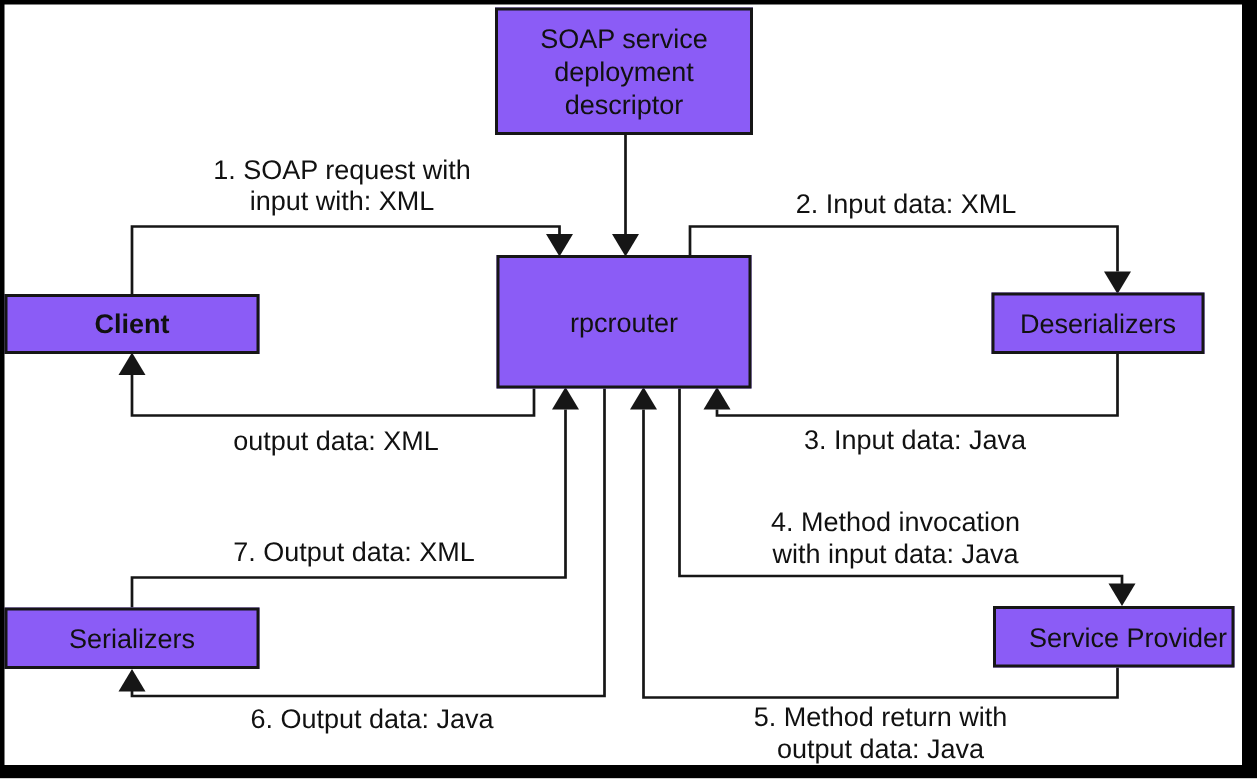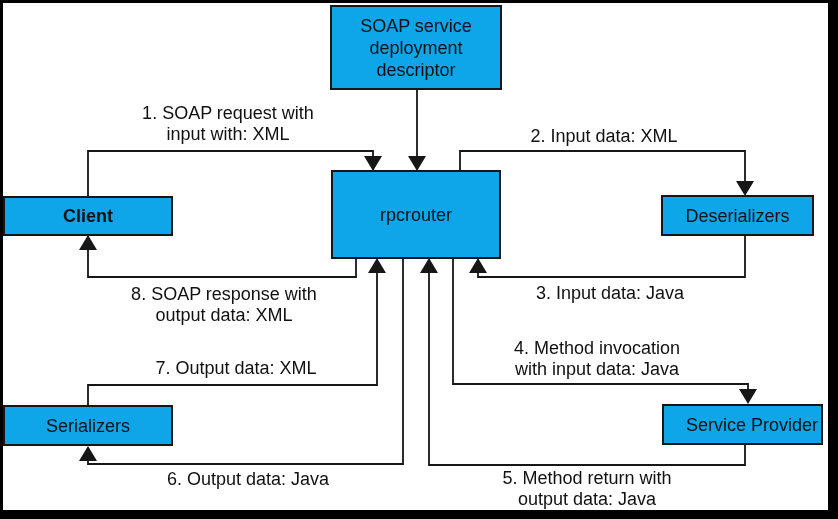--- a/index.html
+++ b/index.html
@@ -24,35 +24,35 @@
     position: absolute;
     left: 0; top: 0;
     width: 838px; height: 519px;
     z-index: 1;
   }
   .wires path { fill: none; stroke: #161616; stroke-width: 1.8; }
   .wires polygon { fill: #161616; stroke: none; }
   .node {
     position: absolute;
     box-sizing: border-box;
-    background: #0ea5e9;
+    background: #8b5cf6;
     border: 2px solid #161616;
     display: flex;
     flex-direction: column;
     align-items: center;
     justify-content: center;
     text-align: center;
     font-size: 18px;
     line-height: 22px;
     z-index: 2;
   }
   .node-descriptor      { left: 330px; top: 5px;   width: 172px; height: 85px; }
   .node-client          { left: 3px;   top: 196px; width: 170px; height: 40px; font-weight: bold; }
   .node-rpcrouter       { left: 331px; top: 170px; width: 170px; height: 89px; align-items: center; }
-  .node-deserializers   { left: 661px; top: 195px; width: 153px; height: 41px; }
+  .node-deserializers   { left: 661px; top: 195px; width: 142px; height: 41px; }
   .node-serializers     { left: 3px;   top: 405px; width: 170px; height: 41px; }
   .node-service-provider{ left: 662px; top: 404px; width: 161px; height: 41px; padding-left: 19px; }
   .edge-label {
     position: absolute;
     transform: translateX(-50%);
     text-align: center;
     font-size: 18px;
     line-height: 21px;
     white-space: nowrap;
     z-index: 3;
@@ -171,18 +171,17 @@
 
   <div class="edge-label label-6">
     <span>6. Output data: Java</span>
   </div>
 
   <div class="edge-label label-7">
     <span>7. Output data: XML</span>
   </div>
 
   <div class="edge-label label-8">
-    <span>8. SOAP response with</span>
     <span>output data: XML</span>
   </div>
 
   <div class="frame-border"></div>
 </div>
 
 </body></html>

